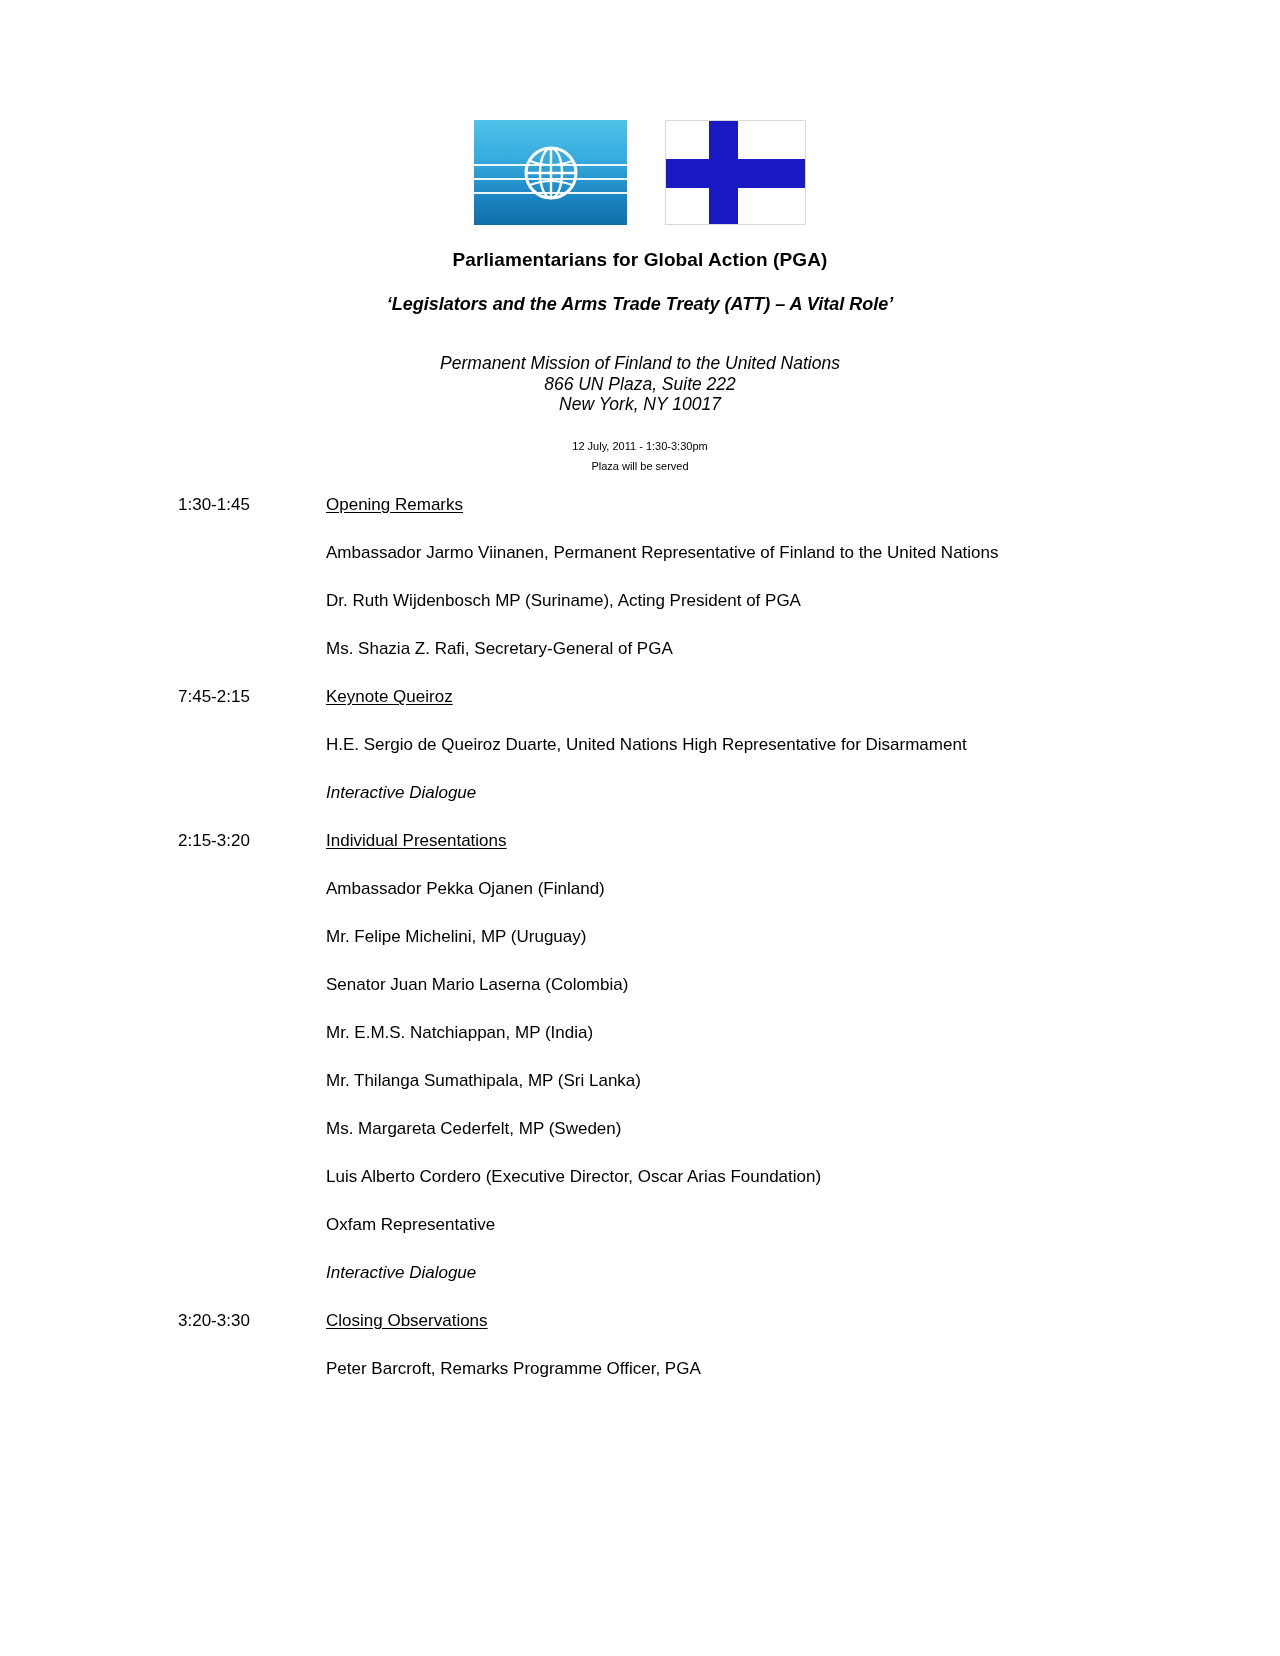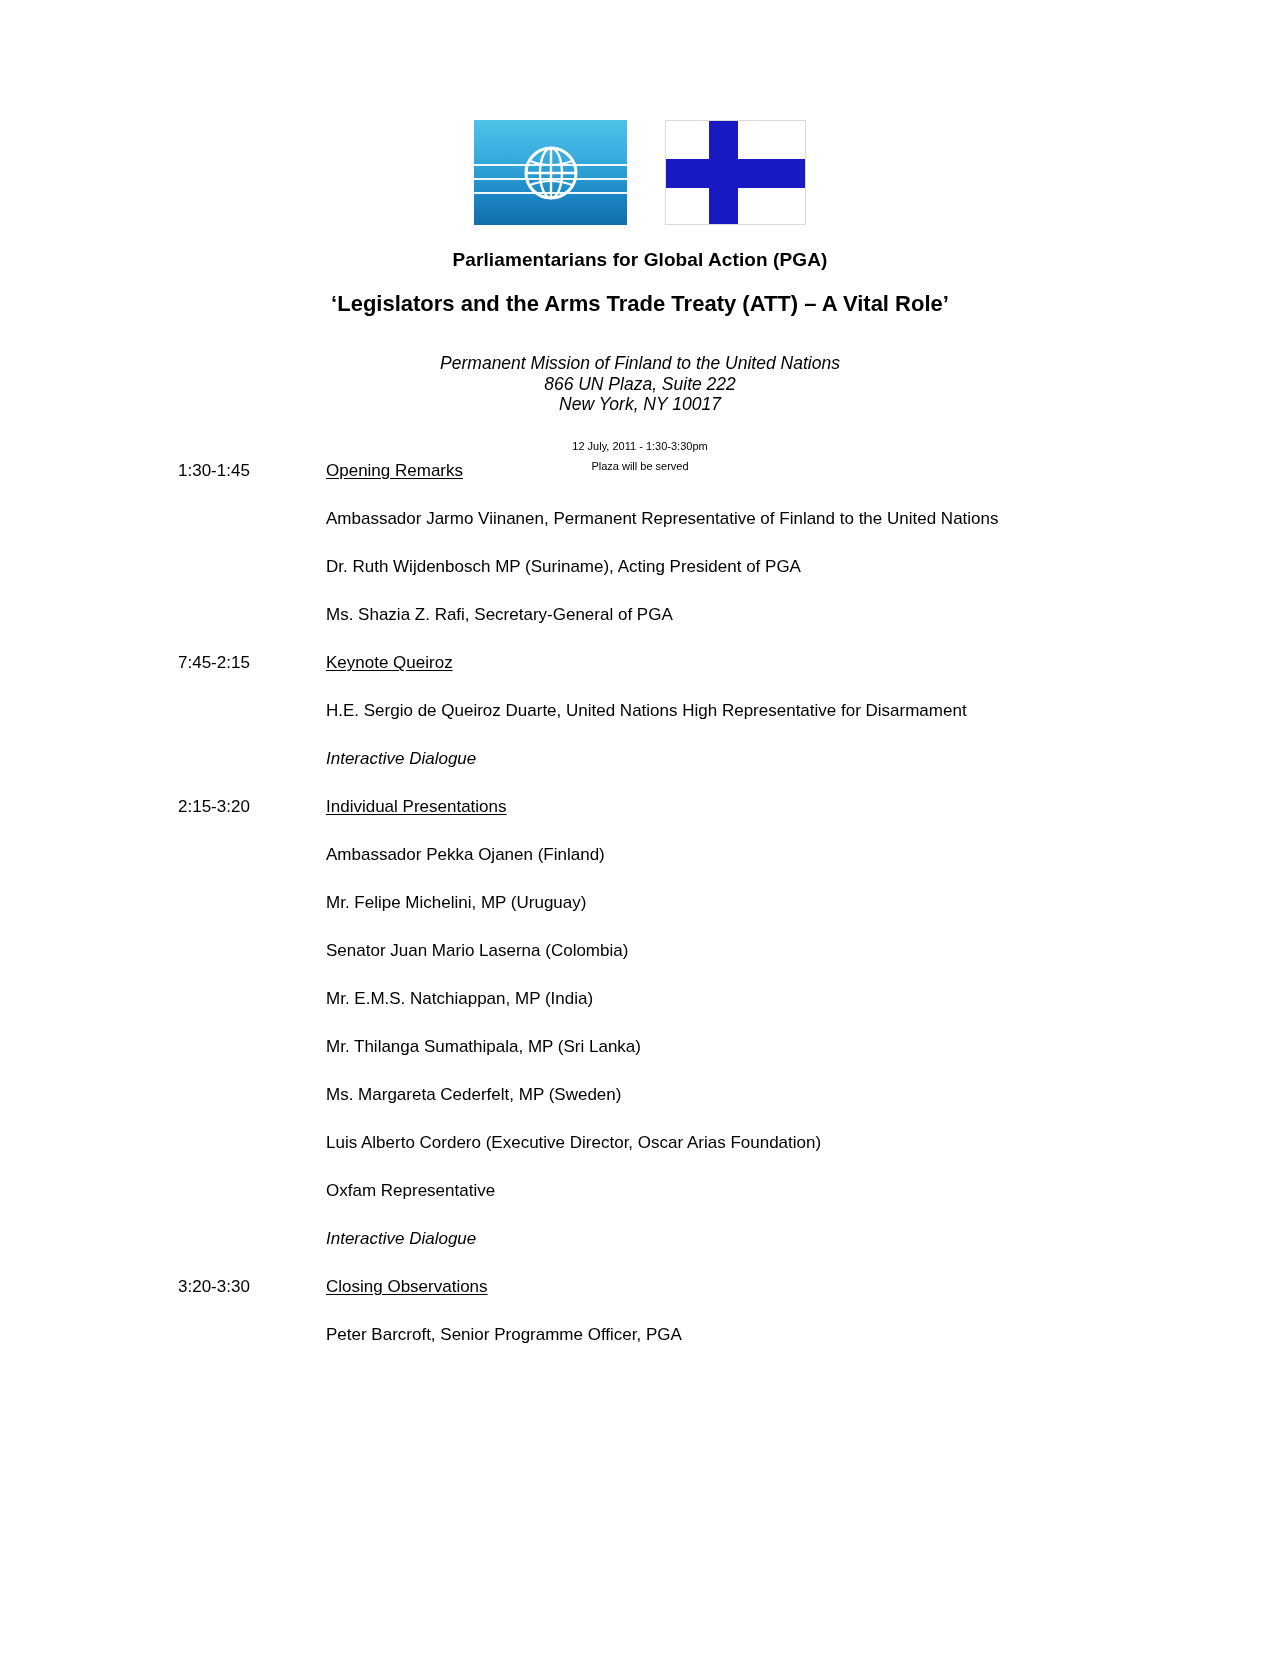--- a/index.html
+++ b/index.html
@@ -93,42 +93,43 @@
     text-align: center;
   }
   .org-title {
     font-size: 19px;
     font-weight: bold;
     letter-spacing: 0.1px;
     line-height: 26px;
   }
   .event-title {
     margin-top: 18px;
-    font-size: 22px;
+    font-size: 18px;
     font-weight: bold;
+    font-style: italic;
     line-height: 26px;
   }
   .venue {
     margin-top: 36px;
     font-size: 17.5px;
     font-style: italic;
     line-height: 20.5px;
   }
   .venue div { line-height: 20.5px; }
   .datetime {
     margin-top: 21px;
     font-size: 11px;
     line-height: 20.5px;
   }
   .datetime div { line-height: 20.5px; }
 
   
   .agenda {
     position: absolute;
-    top: 460px;
+    top: 494px;
     left: 0;
     width: 1040px;
   }
   .agenda-row {
     display: flex;
     align-items: flex-start;
     height: 48px;
   }
   .time-col {
     width: 318px;
@@ -261,17 +262,17 @@
       <div class="agenda-row">
         <div class="time-col"></div>
         <div class="content-col dialogue">Interactive Dialogue</div>
       </div>
       <div class="agenda-row">
         <div class="time-col">3:20-3:30</div>
         <div class="content-col section-heading">Closing Observations</div>
       </div>
       <div class="agenda-row">
         <div class="time-col"></div>
-        <div class="content-col speaker">Peter Barcroft, Senior Programme Officer, PGA</div>
+        <div class="content-col speaker">Peter Barcroft, Remarks Programme Officer, PGA</div>
       </div>
     </div>
 
 </div>
 
 </body></html>

